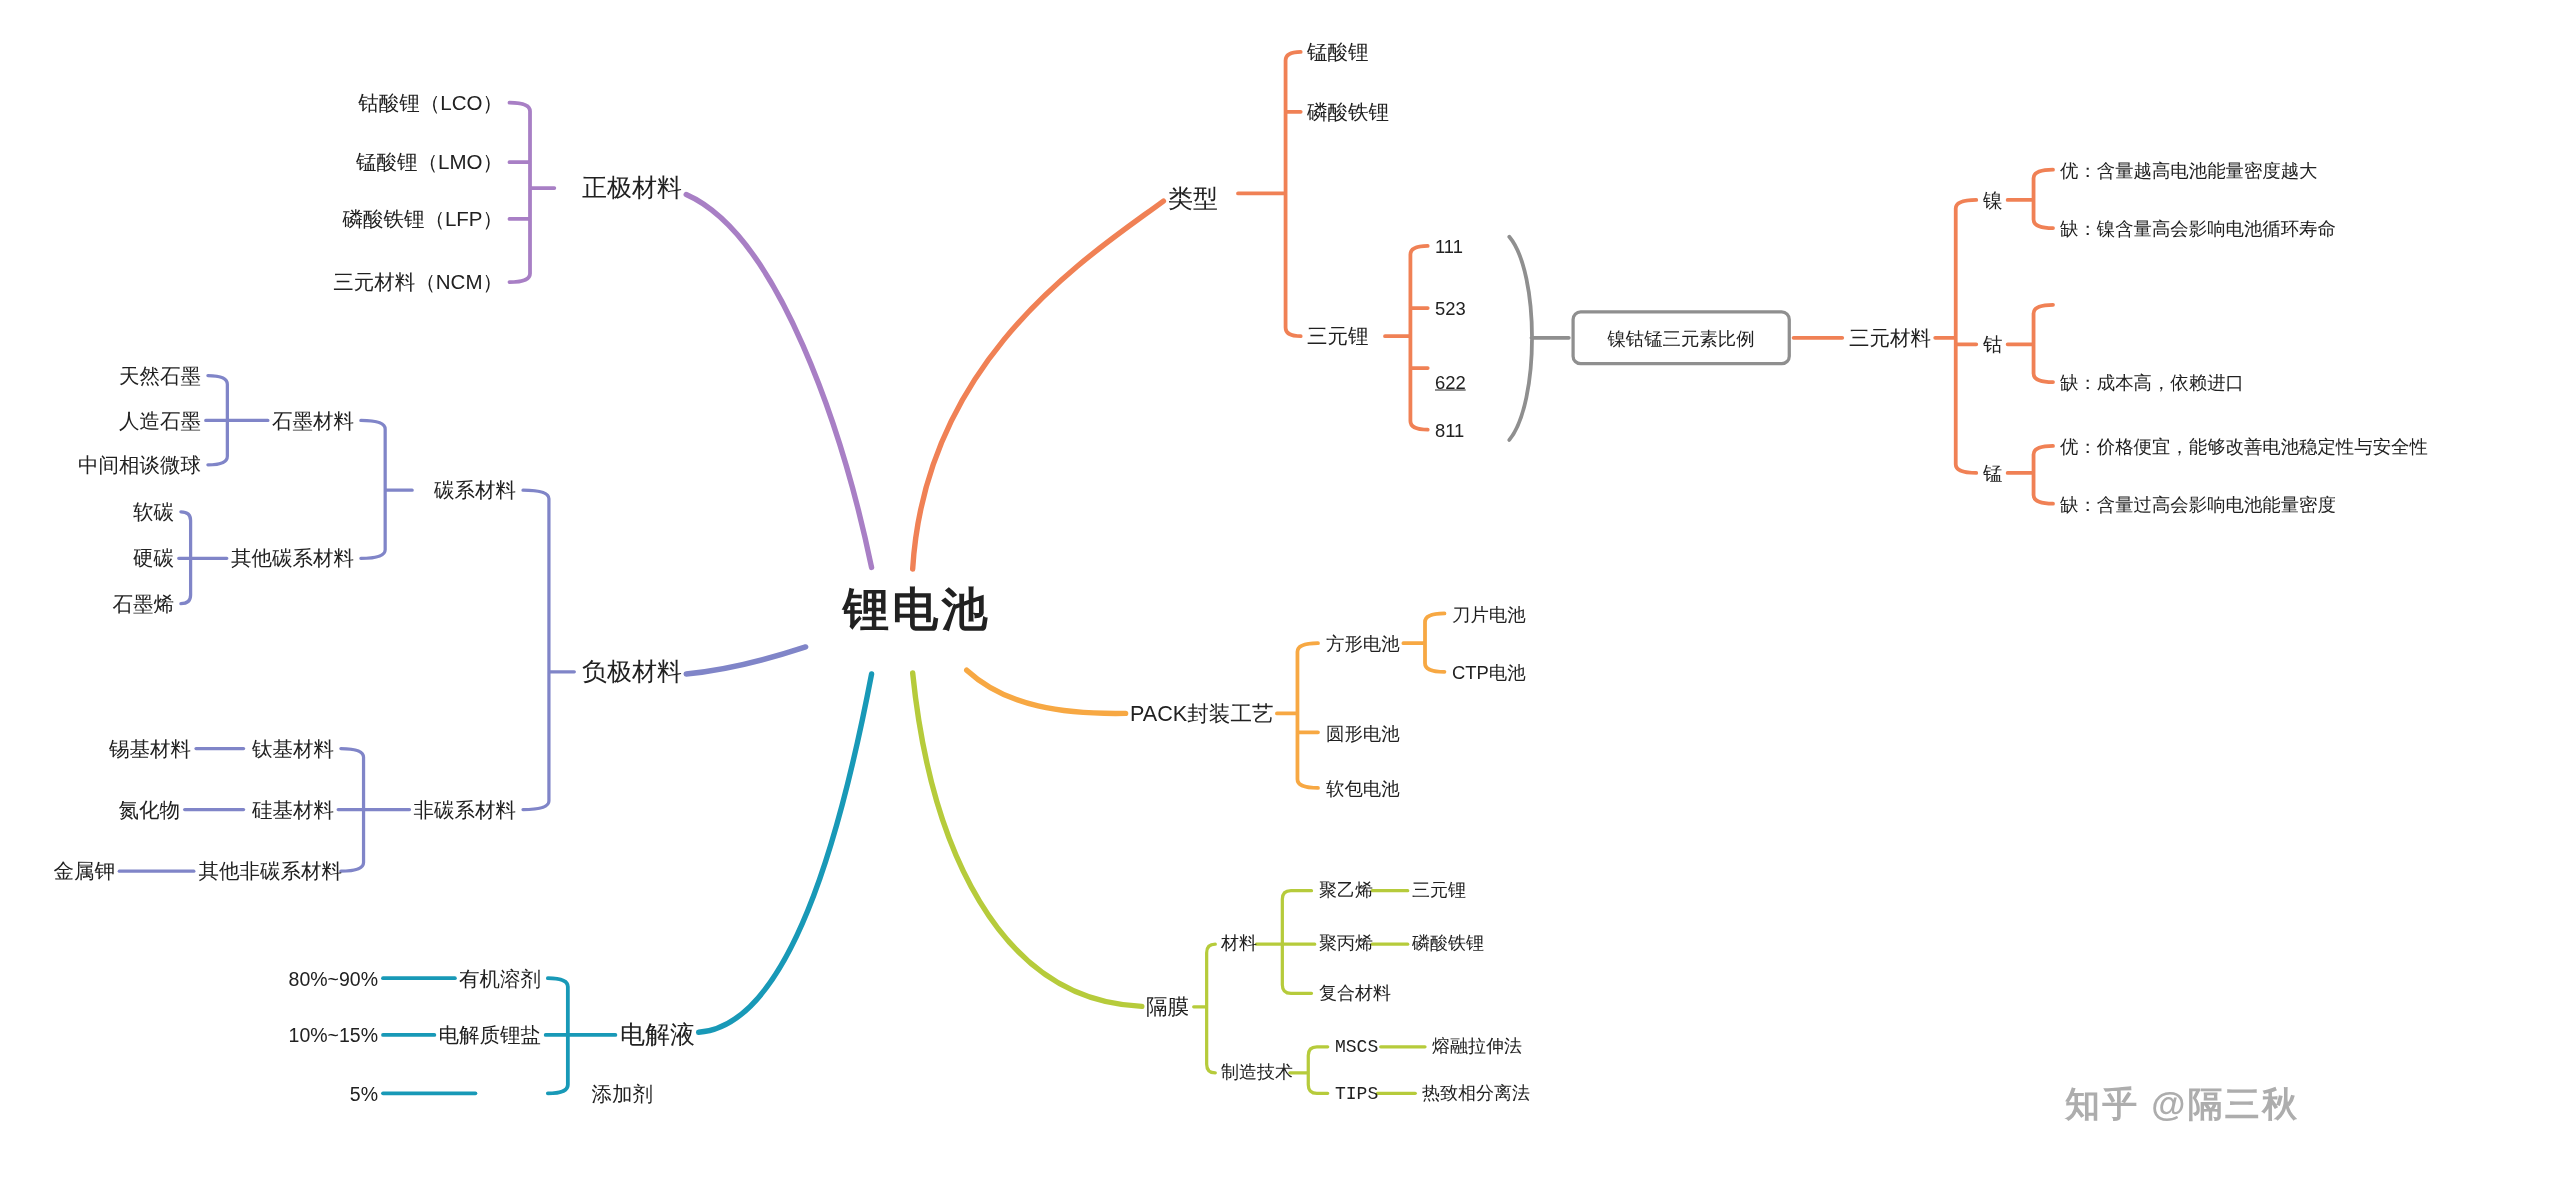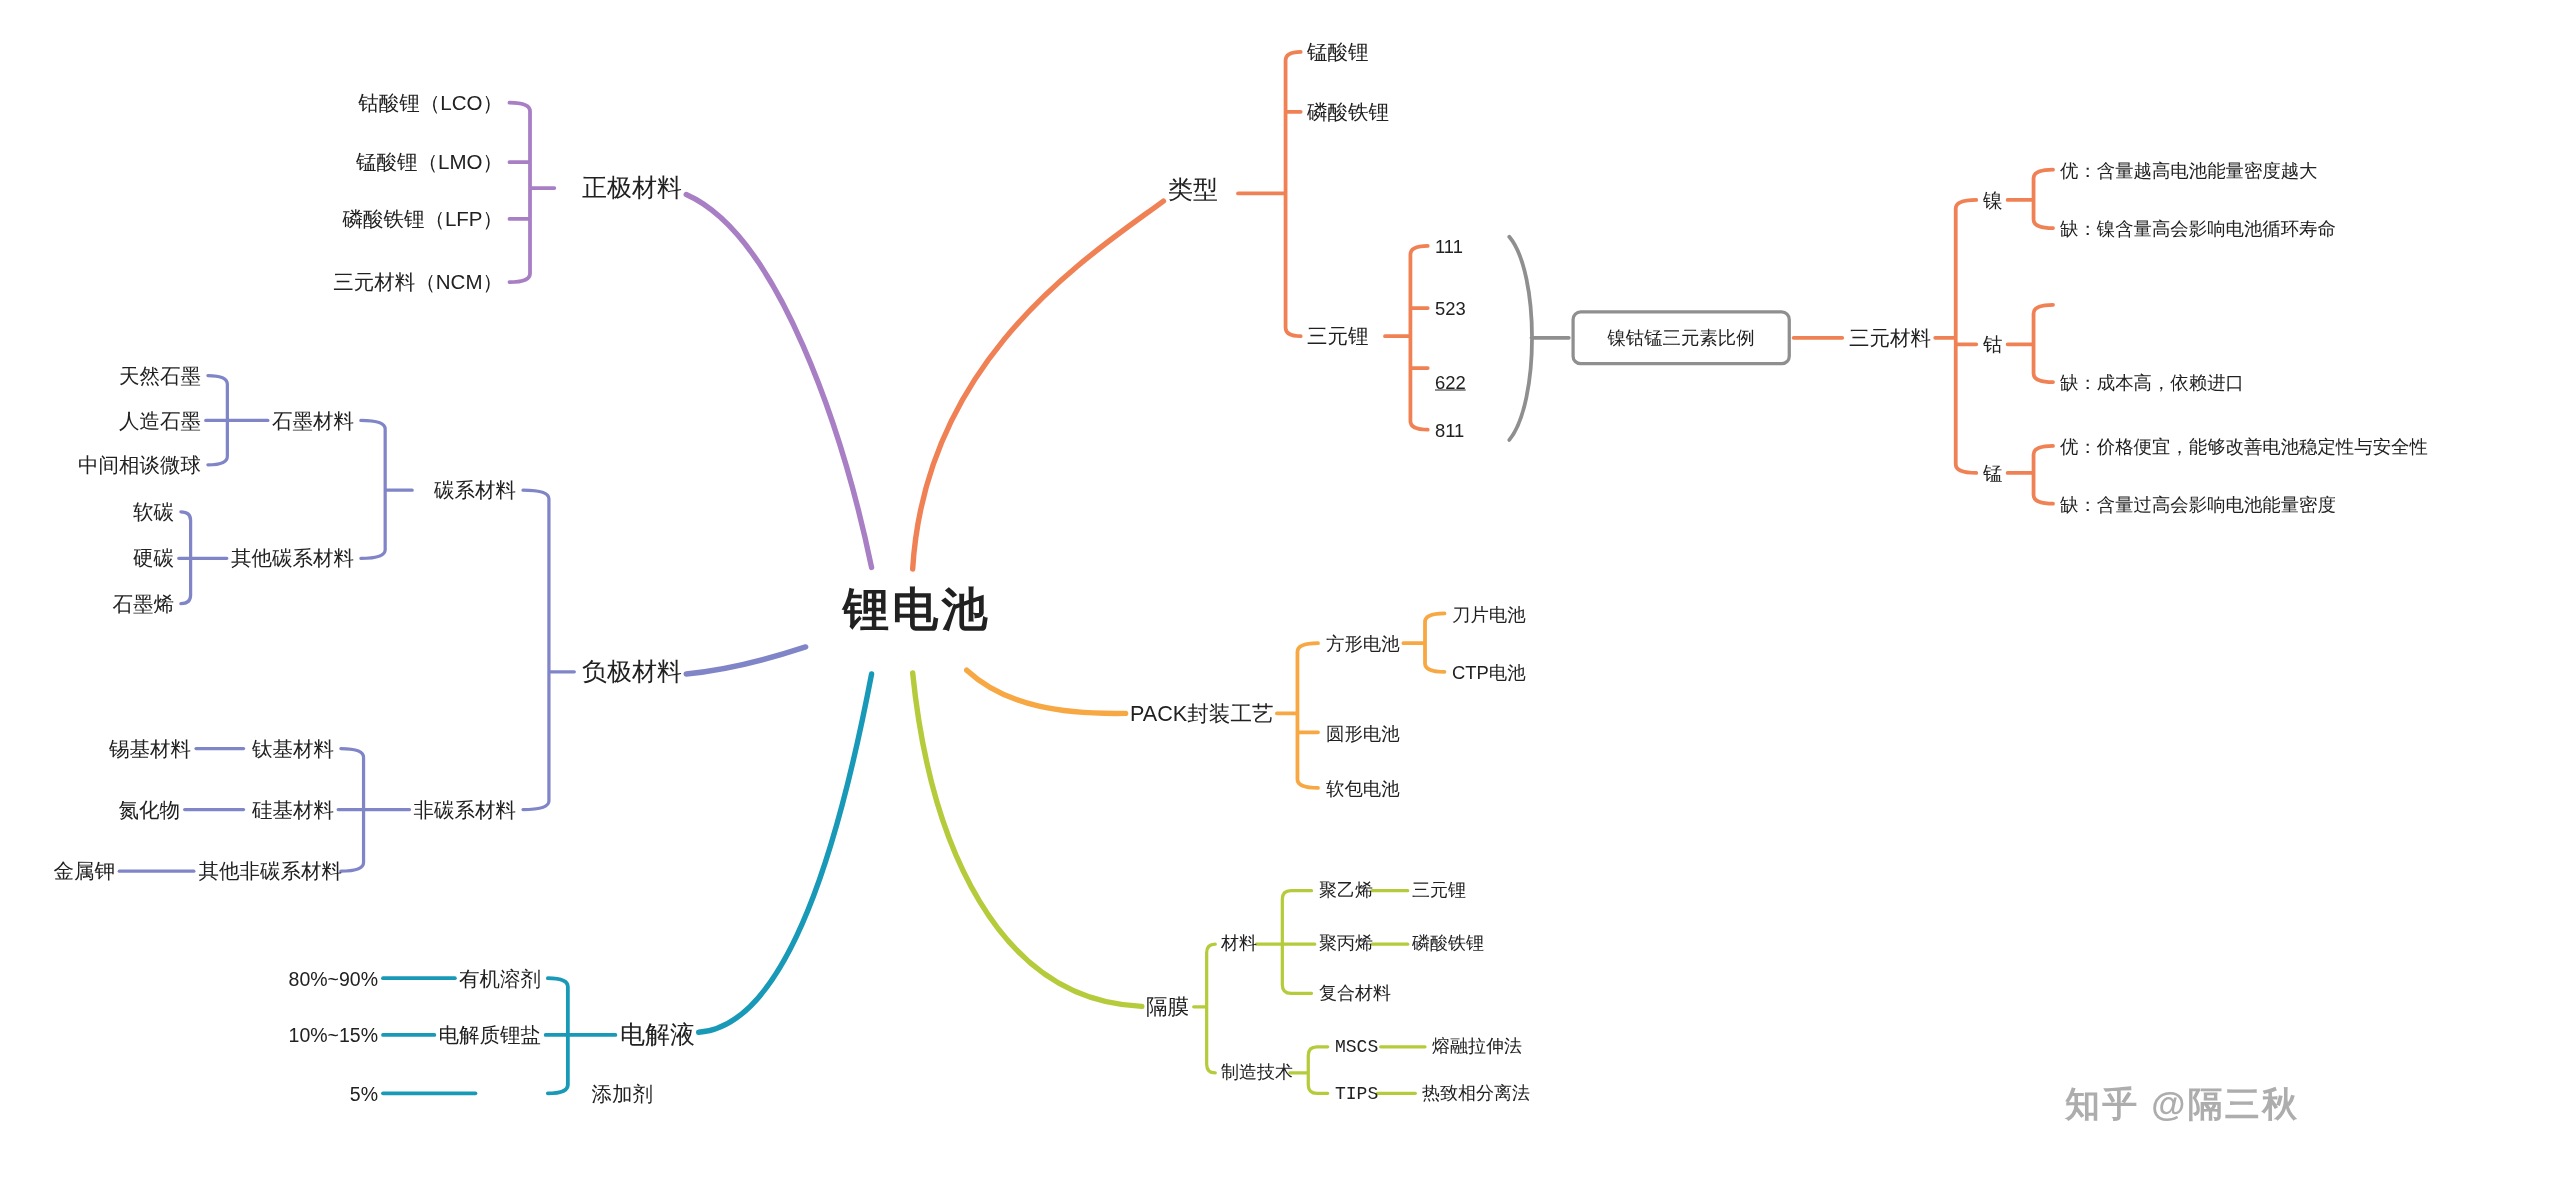--- a/index.html
+++ b/index.html
@@ -102,29 +102,29 @@
   <div class="lbl f38 ra" style="right:2461px;top:871px;">金属钾</div>
 
   <div class="lbl f46" style="left:620px;top:1035px;">电解液</div>
   <div class="lbl f38 ra" style="right:2035px;top:979px;">有机溶剂</div>
   <div class="lbl f36 ra" style="right:2198px;top:979px;">80%~90%</div>
   <div class="lbl f38 ra" style="right:2035px;top:1035px;">电解质锂盐</div>
   <div class="lbl f36 ra" style="right:2198px;top:1035px;">10%~15%</div>
   <div class="lbl f38 ra" style="right:1923px;top:1094px;">添加剂</div>
   <div class="lbl f36 ra" style="right:2198px;top:1094px;">5%</div>
 
-  <div class="lbl f46" style="left:1168px;top:190px;text-align:center;">类型</div>
+  <div class="lbl f46" style="left:1168px;top:199px;text-align:center;">类型</div>
   <div class="lbl f38" style="left:1307px;top:52px;">锰酸锂</div>
   <div class="lbl f38" style="left:1307px;top:112px;">磷酸铁锂</div>
   <div class="lbl f38" style="left:1307px;top:336px;">三元锂</div>
   <div class="lbl f34" style="left:1435px;top:246px;">111</div>
   <div class="lbl f34" style="left:1435px;top:308px;">523</div>
   <div class="lbl f34" style="left:1435px;top:382px;text-decoration:underline;">622</div>
   <div class="lbl f34" style="left:1435px;top:430px;">811</div>
-  <div class="lbl f34 boxlbl" style="left:1573px;top:338px;font-family:Liberation Serif, serif;">镍钴锰三元素比例</div>
+  <div class="lbl f34 boxlbl" style="left:1573px;top:338px;">镍钴锰三元素比例</div>
   <div class="lbl f38" style="left:1849px;top:338px;">三元材料</div>
   <div class="lbl f36" style="left:1983px;top:200px;">镍</div>
   <div class="lbl f34" style="left:2060px;top:170px;">优：含量越高电池能量密度越大</div>
   <div class="lbl f34" style="left:2060px;top:228px;">缺：镍含量高会影响电池循环寿命</div>
   <div class="lbl f36" style="left:1983px;top:344px;">钴</div>
   <div class="lbl f34" style="left:2060px;top:382px;">缺：成本高，依赖进口</div>
   <div class="lbl f36" style="left:1983px;top:473px;">锰</div>
   <div class="lbl f34" style="left:2060px;top:446px;">优：价格便宜，能够改善电池稳定性与安全性</div>
   <div class="lbl f34" style="left:2060px;top:504px;">缺：含量过高会影响电池能量密度</div>
 

